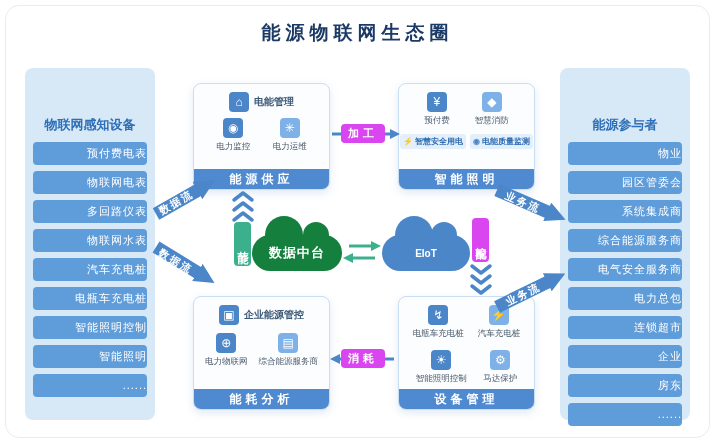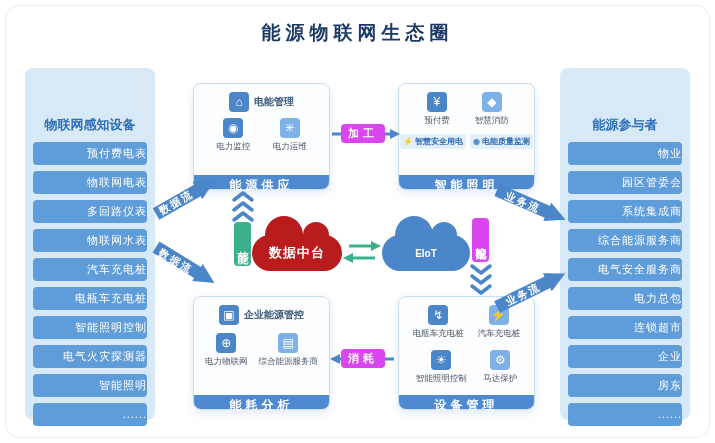--- a/index.html
+++ b/index.html
@@ -20,21 +20,21 @@
   .panel-items{display:flex;flex-direction:column;gap:6px;padding:2px 8px 0;}
   .pitem{background:#5f9cda;color:#fff;font-size:11px;height:23px;line-height:23px;text-align:right;
          border-radius:4px;letter-spacing:1px;white-space:nowrap;overflow:hidden;}
 
   .box{position:absolute;width:135px;background:#fcfdff;border:1px solid #c9def2;border-radius:8px;
        box-shadow:0 3px 8px rgba(90,140,200,.18);z-index:3;}
   .box.supply{left:193px;top:83px;height:105px;}
   .box.mgmt{left:398px;top:83px;height:105px;}
   .box.analysis{left:193px;top:296px;height:112px;}
   .box.device{left:398px;top:296px;height:112px;}
-  .box-footer{position:absolute;left:0;right:0;bottom:0;height:14px;background:#4f8ad0;
+  .box-footer{position:absolute;left:0;right:0;bottom:0;height:20px;background:#4f8ad0;
        border-radius:0 0 7px 7px;color:#fff;font-size:12px;font-weight:bold;text-align:center;
        line-height:21px;letter-spacing:4px;}
   .main-row{display:flex;align-items:center;justify-content:center;gap:5px;margin-top:8px;}
   .main-label{font-size:10px;font-weight:bold;color:#3c5a78;}
   .cols{display:flex;justify-content:space-evenly;margin-top:6px;}
   .mt8{margin-top:8px;}  .mt10{margin-top:10px;}
   .col{display:flex;flex-direction:column;align-items:center;gap:3px;}
   .col-label{font-size:8.5px;color:#4a5a6a;white-space:nowrap;}
   .ic{width:20px;height:20px;border-radius:4px;background:#4a86c8;color:#fff;font-size:12px;
       display:flex;align-items:center;justify-content:center;}
@@ -42,21 +42,21 @@
   .pills{display:flex;justify-content:center;gap:4px;margin-top:7px;padding:0 3px;}
   .pill{display:flex;align-items:center;gap:2px;background:#e3effa;border-radius:3px;padding:2px 3px;
         font-size:8px;color:#2d6cb3;font-weight:bold;white-space:nowrap;}
   .pic{font-size:8px;color:#4a86c8;}
 
   .cloud{position:absolute;height:36px;border-radius:18px;display:flex;align-items:center;
          justify-content:center;z-index:5;}
   .cloud::before{content:"";position:absolute;width:38px;height:38px;border-radius:50%;top:-19px;left:13px;background:inherit;}
   .cloud::after{content:"";position:absolute;width:26px;height:26px;border-radius:50%;top:-13px;right:13px;background:inherit;}
   .cloud span{position:relative;z-index:1;color:#fff;font-weight:bold;}
-  .cloud.green{left:252px;top:235px;width:90px;background:#b91c1c;}
+  .cloud.green{left:252px;top:235px;width:90px;background:#15803d;}
   .cloud.green span{font-size:13px;letter-spacing:1px;}
   .cloud.blue{left:382px;top:235px;width:88px;background:#4a86c8;}
   .cloud.blue span{font-size:10px;}
 
   .tag{position:absolute;background:#d946ef;color:#fff;font-weight:bold;font-size:11px;border-radius:4px;
        z-index:6;display:flex;align-items:center;justify-content:center;}
   .tag.h{width:44px;height:19px;letter-spacing:4px;}
   .tag.v{width:17px;height:44px;writing-mode:vertical-rl;text-orientation:upright;letter-spacing:2px;}
   .tag.green{background:#3cb08c;}
   .flow{position:absolute;width:46px;height:14px;color:#fff;font-size:10.5px;font-weight:bold;
@@ -104,21 +104,20 @@
   <aside class="panel left">
     <div class="panel-title">物联网感知设备</div>
     <div class="panel-items">
       <div class="pitem">预付费电表</div>
       <div class="pitem">物联网电表</div>
       <div class="pitem">多回路仪表</div>
       <div class="pitem">物联网水表</div>
       <div class="pitem">汽车充电桩</div>
       <div class="pitem">电瓶车充电桩</div>
       <div class="pitem">智能照明控制</div>
-      <div class="pitem">电气火灾探测器</div>
       <div class="pitem">智能照明</div>
       <div class="pitem">......</div>
     </div>
   </aside>
 
   <aside class="panel right">
     <div class="panel-title">能源参与者</div>
     <div class="panel-items">
       <div class="pitem">物业</div>
       <div class="pitem">园区管委会</div>

